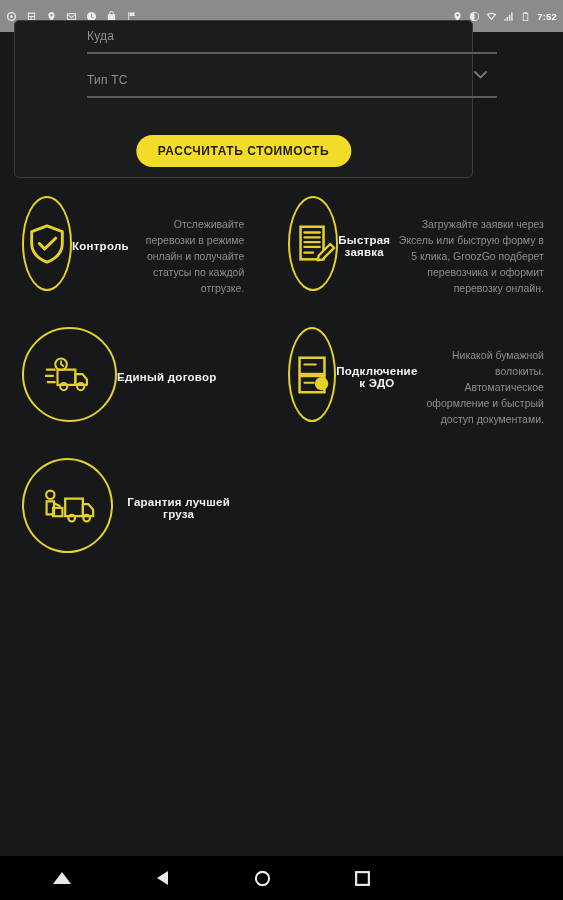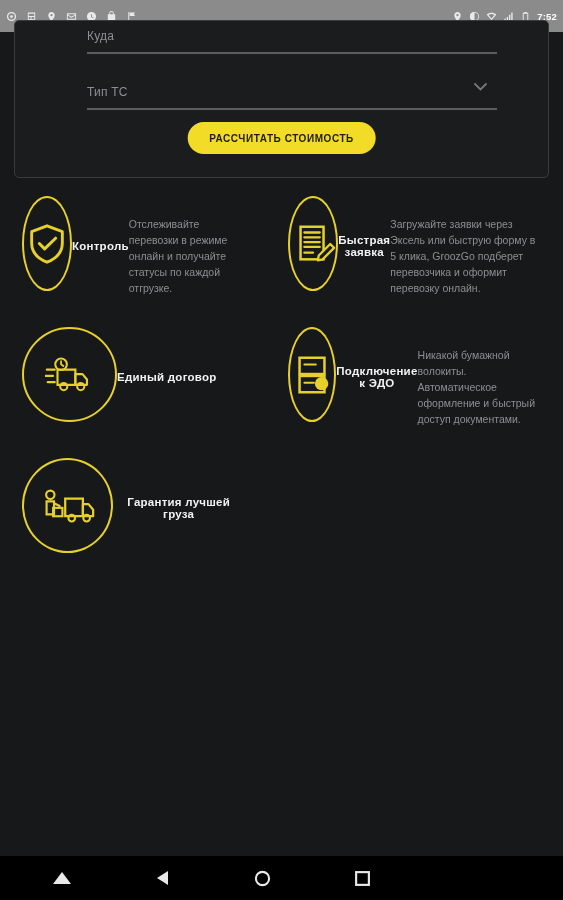--- a/index.html
+++ b/index.html
@@ -20,51 +20,51 @@
     position:relative;
   }
   .sb-left{ display:flex; align-items:center; gap:9px; }
   .sb-right{ margin-left:auto; display:flex; align-items:center; gap:6px; }
   .sb-ico{ width:11px; height:11px; display:block; fill:#efefef; opacity:.95; }
   .sb-time{ font-size:9.5px; color:#fff; letter-spacing:.2px; font-weight:700; }
 
   
   .form-card{
     position:absolute; left:14px; top:20px;
-    width:535px; height:158px;
+    width:459px; height:158px;
     border:1px solid #3a3b3d;
     border-radius:5px;
     background:#1b1c1e;
   }
   .field{
     position:absolute; left:72px; width:410px;
   }
   .field .fv{
     font-size:12px; color:#8e8f92; letter-spacing:.2px;
     padding-bottom:9px;
   }
   .field .underline{
     height:2px; background:#5b5c5e; width:100%;
   }
   .f1{ top:8px; }
-  .f2{ top:52px;margin-top:12px; }
+  .f2{ top:52px; }
   .chev{
     position:absolute; right:10px; top:-2px;
     width:13px; height:8px;
   }
   .chev svg{ display:block; width:13px; height:8px; }
 
   .calc-btn{
     position:absolute; left:50%; transform:translateX(-50%);
-    top:101px;
+    top:114px;
     background:#f2dc28;
     color:#1f1d09;
     border:none; border-radius:20px;
     height:32px; padding:0 22px;
-    font-size:10px; font-weight:700;
+    font-size:12px; font-weight:700;
     letter-spacing:.55px;
     font-family:"Liberation Sans", sans-serif;
     cursor:pointer; white-space:nowrap;
   }
 
   
   .grid{
     position:absolute; top:196px; left:0;
     width:563px;
     display:grid;
@@ -81,21 +81,21 @@
     display:flex; align-items:center; justify-content:center;
     margin-bottom:14px;
   }
   .circle svg{ display:block; }
   .card-title{
     font-size:11.5px; font-weight:700; color:#f2f2f2;
     letter-spacing:.25px; margin-bottom:9px; text-align:center;
   }
   .card-desc{
     font-size:10.5px; color:#8d8e91; line-height:16px;
-    text-align:left;
+    text-align:right;
     margin-top:10px;
   }
 
   
   .navbar{
     position:absolute; bottom:0; left:0;
     width:563px; height:44px;
     background:#000;
     display:flex; align-items:center;
   }

